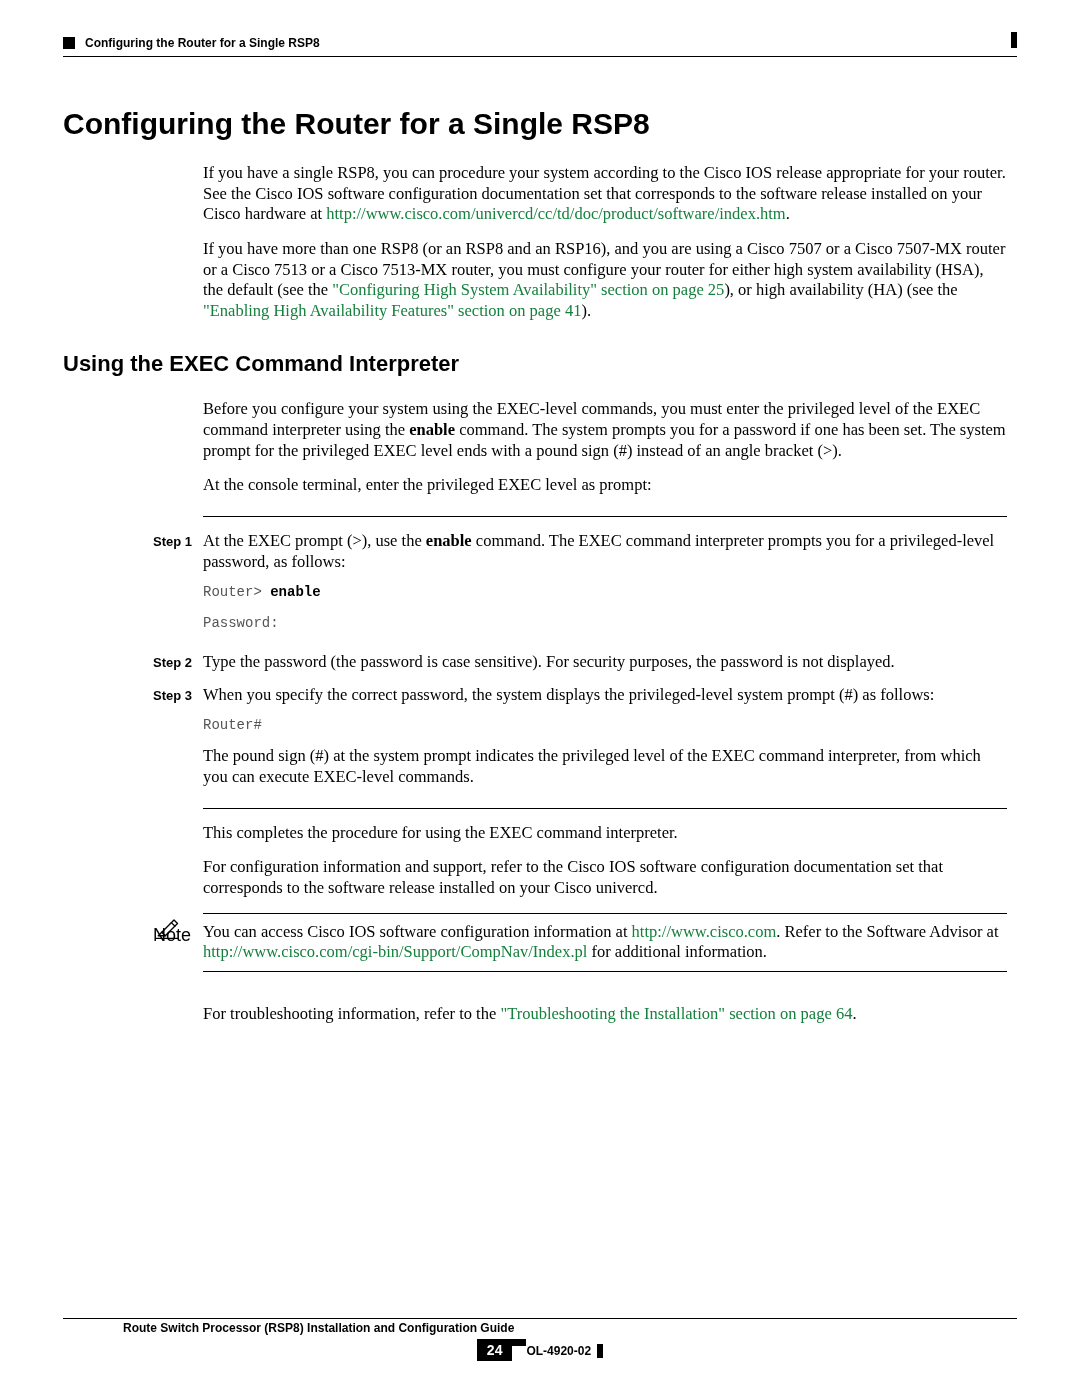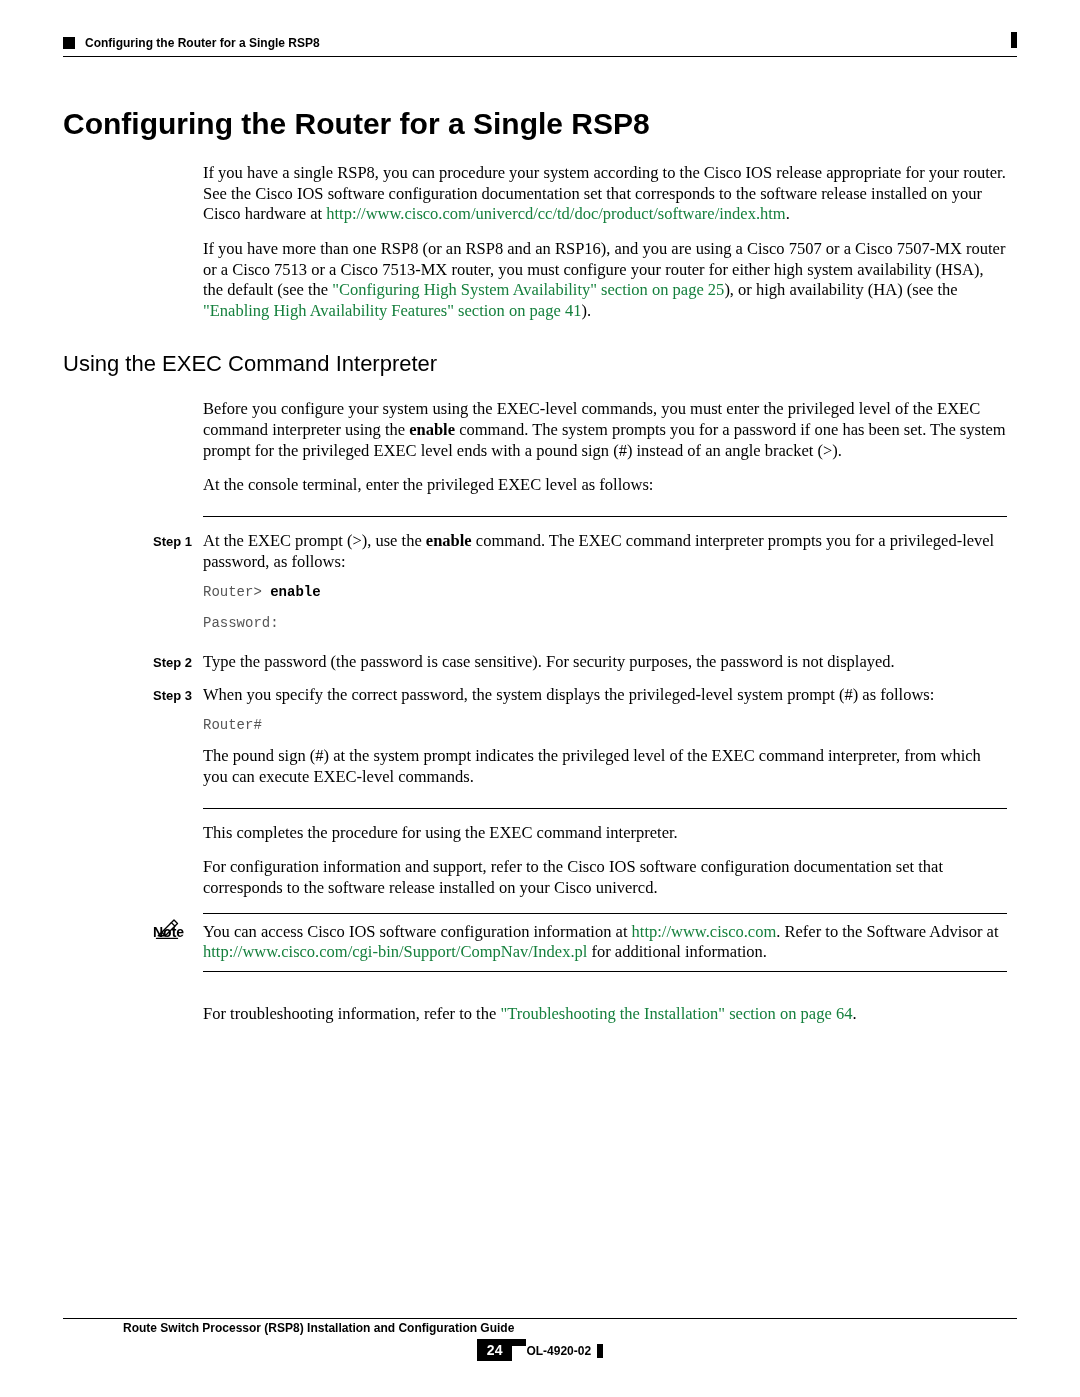--- a/index.html
+++ b/index.html
@@ -53,21 +53,21 @@
   .body-text {
     margin-left: 140px;
     margin-right: 10px;
     font-size: 16.5px;
     line-height: 1.25;
   }
   .para { margin-bottom: 14px; }
   .link { color: #15803d; }
   h2.sub-heading {
     font-family: Arial, Helvetica, sans-serif;
-    font-weight: normal;
+    font-weight: bold;
     font-size: 22px;
     margin-top: 30px;
     margin-bottom: 22px;
   }
   .step-divider {
     margin-left: 140px;
     margin-right: 10px;
     border: none;
     border-top: 1.5px solid #000;
     margin-top: 20px;
@@ -116,22 +116,22 @@
   .note-content {
     flex: 1;
   }
   .note-divider {
     border: none;
     border-top: 1px solid #000;
     margin-bottom: 6px;
   }
   .note-label {
     font-family: Arial, Helvetica, sans-serif;
-    font-weight: bold;
-    font-size: 14px;
+    font-weight: normal;
+    font-size: 18px;
     padding-top: 2px;
   }
   .footer {
     position: absolute;
     bottom: 36px;
     left: 63px;
     right: 63px;
   }
   .footer-rule {
     border-top: 1px solid #000;
@@ -207,21 +207,21 @@
   <div class="body-text para">
     <span>If you have more than one RSP8 (or an RSP8 and an RSP16), and you are using a Cisco 7507 or a Cisco 7507-MX router or a Cisco 7513 or a Cisco 7513-MX router, you must configure your router for either high system availability (HSA), the default (see the </span><span class="link">"Configuring High System Availability" section on page 25</span><span>), or high availability (HA) (see the </span><span class="link">"Enabling High Availability Features" section on page 41</span><span>).</span>
   </div>
 
   <h2 class="sub-heading">Using the EXEC Command Interpreter</h2>
 
   <div class="body-text para">
     <span>Before you configure your system using the EXEC-level commands, you must enter the privileged level of the EXEC command interpreter using the </span><span class="bold">enable</span><span> command. The system prompts you for a password if one has been set. The system prompt for the privileged EXEC level ends with a pound sign (#) instead of an angle bracket (&gt;).</span>
   </div>
 
-  <div class="body-text para">At the console terminal, enter the privileged EXEC level as follows:</div>
+  <div class="body-text para">At the console terminal, enter the privileged EXEC level as prompt:</div>
 
   <hr class="step-divider">
 
   <div class="step-row">
     <div class="step-label">Step 1</div>
     <div class="step-content">
       <span>At the EXEC prompt (&gt;), use the </span><span class="bold">enable</span><span> command. The EXEC command interpreter prompts you for a privileged-level password, as follows:</span>
       <div class="code-block">
         <span>Router&gt; </span><span class="code-bold">enable</span>
       </div>

